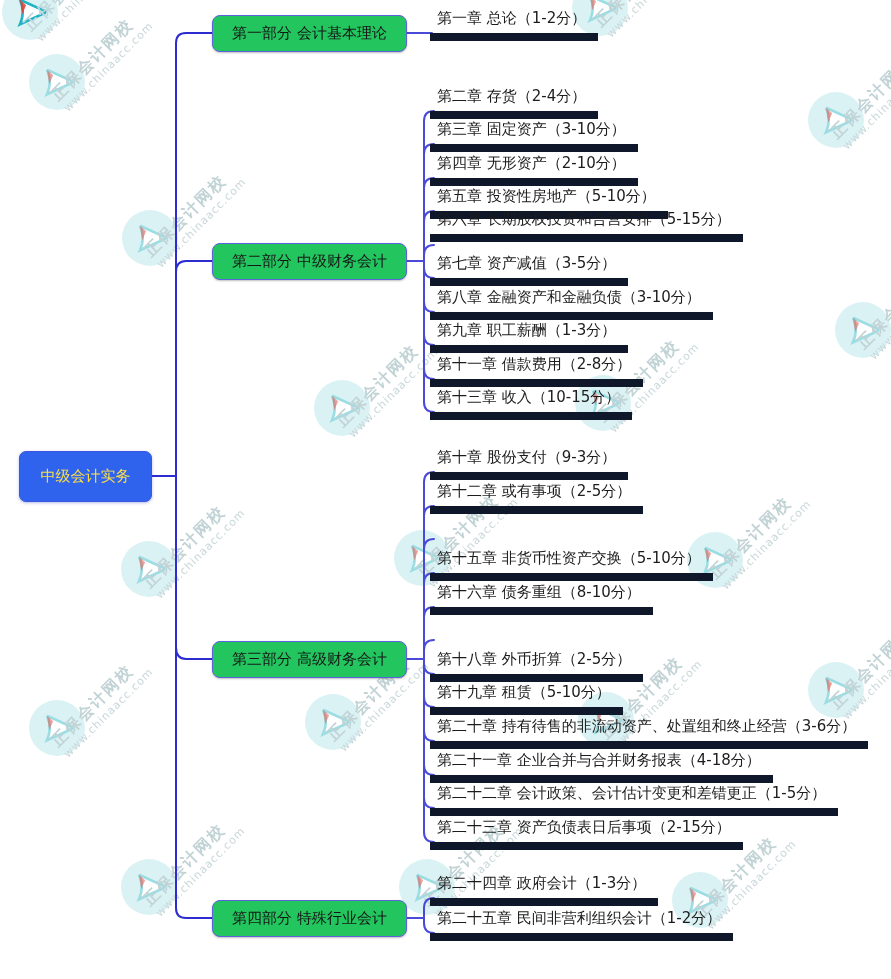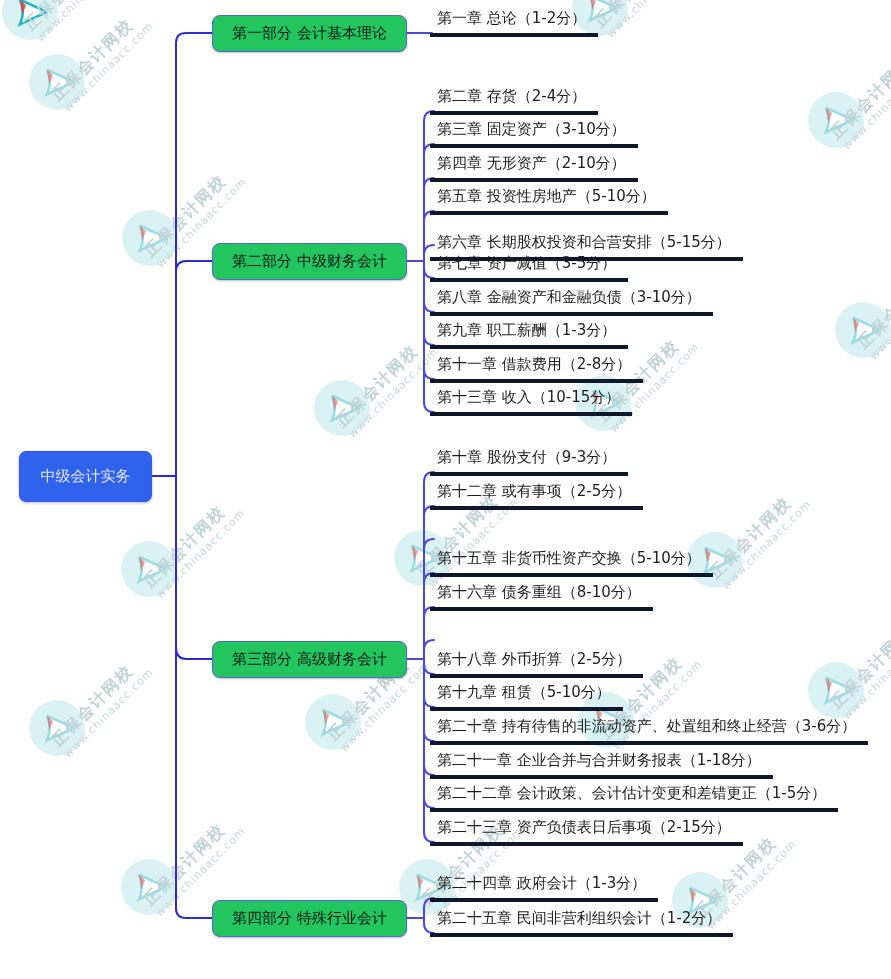--- a/index.html
+++ b/index.html
@@ -19,33 +19,33 @@
     display:flex;flex-direction:column;line-height:1.25;
   }
   .wm-text .wm-url{font-size:11px;font-weight:normal;letter-spacing:1px;color:#c9d7da;}
   .wm.strong .wm-text{color:#bfd8db;}
   
   svg.connectors{position:absolute;left:0;top:0;z-index:1;}
   
   .root-node{
     position:absolute;left:19px;top:451px;width:133px;height:51px;z-index:2;
     background:#2f63ee;border:1.5px solid #3b57e0;border-radius:7px;
-    color:#e5e5e5;font-size:15px;display:flex;align-items:center;justify-content:center;
+    color:#fde047;font-size:15px;display:flex;align-items:center;justify-content:center;
     box-sizing:border-box;box-shadow:0 1px 3px rgba(40,60,180,.35);
   }
   .part-node{
     position:absolute;left:212px;width:195px;height:37px;z-index:2;
     background:#22c55e;border:1.5px solid #5a62dc;border-radius:8px;
     color:#161616;font-size:15px;display:flex;align-items:center;justify-content:center;
     box-sizing:border-box;box-shadow:0 1px 2px rgba(0,0,0,.25);
     white-space:nowrap;
   }
   .chapter{
     position:absolute;left:430px;height:27px;z-index:2;
-    border-bottom:4px solid #0f172a;
+    border-bottom:8px solid #0f172a;
     padding:0 12px 0 7px;line-height:25px;
     color:#1c1c1c;font-size:15px;white-space:nowrap;
   }
 </style>
 </head>
 <body>
 
 <div class="canvas">
 
   <div class="wm strong" style="left:30px;top:12px">
@@ -334,34 +334,34 @@
   <div class="part-node" style="top:243px">第二部分 中级财务会计</div>
   <div class="part-node" style="top:900px">第四部分 特殊行业会计</div>
   <div class="part-node" style="top:641px">第三部分 高级财务会计</div>
 
   <div class="chapter" style="top:6px">第一章 总论（1-2分）</div>
 
   <div class="chapter" style="top:84px">第二章 存货（2-4分）</div>
   <div class="chapter" style="top:117px">第三章 固定资产（3-10分）</div>
   <div class="chapter" style="top:151px">第四章 无形资产（2-10分）</div>
   <div class="chapter" style="top:184px">第五章 投资性房地产（5-10分）</div>
-  <div class="chapter" style="top:230px">第六章 长期股权投资和合营安排（5-15分）</div>
+  <div class="chapter" style="top:207px">第六章 长期股权投资和合营安排（5-15分）</div>
   <div class="chapter" style="top:251px">第七章 资产减值（3-5分）</div>
   <div class="chapter" style="top:285px">第八章 金融资产和金融负债（3-10分）</div>
   <div class="chapter" style="top:318px">第九章 职工薪酬（1-3分）</div>
   <div class="chapter" style="top:352px">第十一章 借款费用（2-8分）</div>
   <div class="chapter" style="top:385px">第十三章 收入（10-15分）</div>
 
   <div class="chapter" style="top:445px">第十章 股份支付（9-3分）</div>
   <div class="chapter" style="top:479px">第十二章 或有事项（2-5分）</div>
   <div class="chapter" style="top:546px">第十五章 非货币性资产交换（5-10分）</div>
   <div class="chapter" style="top:580px">第十六章 债务重组（8-10分）</div>
   <div class="chapter" style="top:647px">第十八章 外币折算（2-5分）</div>
   <div class="chapter" style="top:680px">第十九章 租赁（5-10分）</div>
   <div class="chapter" style="top:714px">第二十章 持有待售的非流动资产、处置组和终止经营（3-6分）</div>
-  <div class="chapter" style="top:748px">第二十一章 企业合并与合并财务报表（1-18分）</div>
+  <div class="chapter" style="top:748px">第二十一章 企业合并与合并财务报表（4-18分）</div>
   <div class="chapter" style="top:781px">第二十二章 会计政策、会计估计变更和差错更正（1-5分）</div>
   <div class="chapter" style="top:815px">第二十三章 资产负债表日后事项（2-15分）</div>
 
   <div class="chapter" style="top:871px">第二十四章 政府会计（1-3分）</div>
   <div class="chapter" style="top:906px">第二十五章 民间非营利组织会计（1-2分）</div>
 
 </div>
 
 </body></html>

